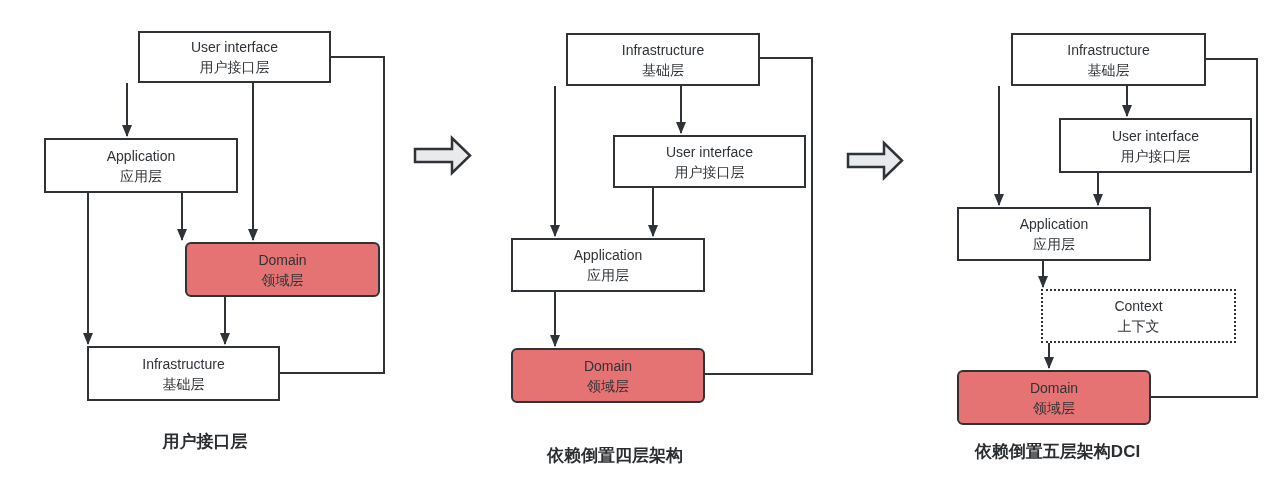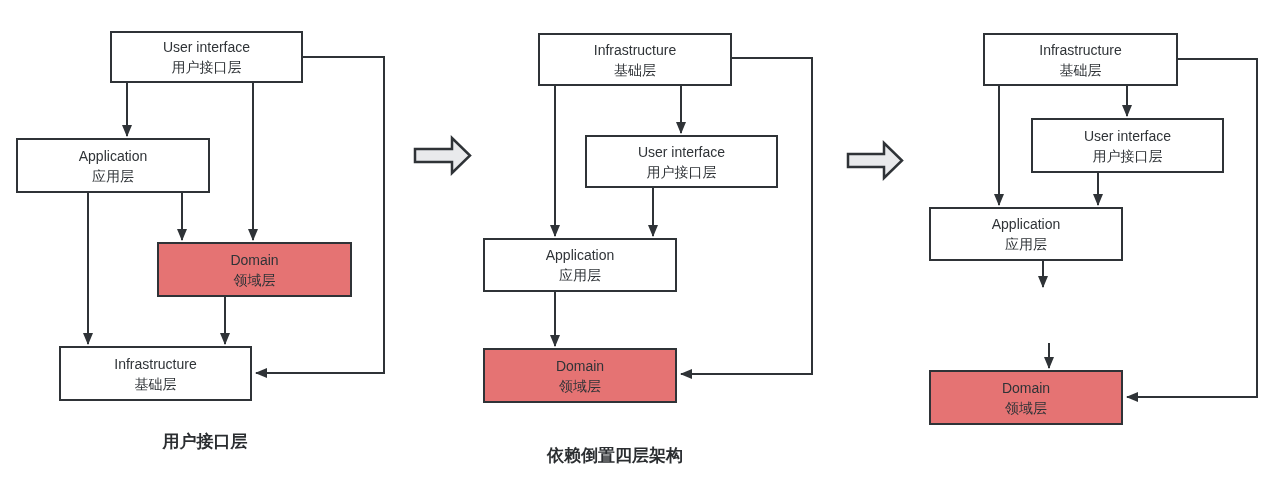--- a/index.html
+++ b/index.html
@@ -5,23 +5,23 @@
   html,body{margin:0;padding:0;background:#ffffff;}
   .stage{
     position:relative;width:1281px;height:488px;background:#ffffff;overflow:hidden;
     font-family:"Liberation Sans","DejaVu Sans",sans-serif;color:#2f3337;
   }
   .wires{position:absolute;left:0;top:0;width:1281px;height:488px;}
   .box{
     position:absolute;box-sizing:border-box;background:#ffffff;
     border:2px solid #2f3337;
     display:flex;flex-direction:column;align-items:center;justify-content:center;
-    text-align:center;font-size:14px;line-height:20px;font-weight:500;
+    text-align:center;font-size:14px;line-height:20px;font-weight:500;margin-left:28px;
   }
-  .box.red{background:#e57373;}
+  .box.red{background:#e57373;border-radius:6px;}
   .box.dotted{border-style:dotted;}
   .caption{
     position:absolute;font-size:17px;font-weight:bold;text-align:center;color:#2b2e31;
     white-space:nowrap;
   }
 </style>
 </head>
 <body>
 
 <div class="stage">
@@ -102,18 +102,23 @@
     <div>基础层</div>
   </div>
   <div class="box" style="left:1031px;top:118px;width:193px;height:55px">
     <div>User interface</div>
     <div>用户接口层</div>
   </div>
   <div class="box" style="left:929px;top:207px;width:194px;height:54px">
     <div>Application</div>
     <div>应用层</div>
   </div>
+  <div class="box dotted" style="left:1013px;top:289px;width:195px;height:54px">
+    <div>Context</div>
+    <div>上下文</div>
+  </div>
   <div class="box red" style="left:929px;top:370px;width:194px;height:55px">
     <div>Domain</div>
     <div>领域层</div>
   </div>
+  <div class="caption" style="left:955px;top:440px;width:205px">依赖倒置五层架构DCI</div>
 
 </div>
 
 </body></html>

